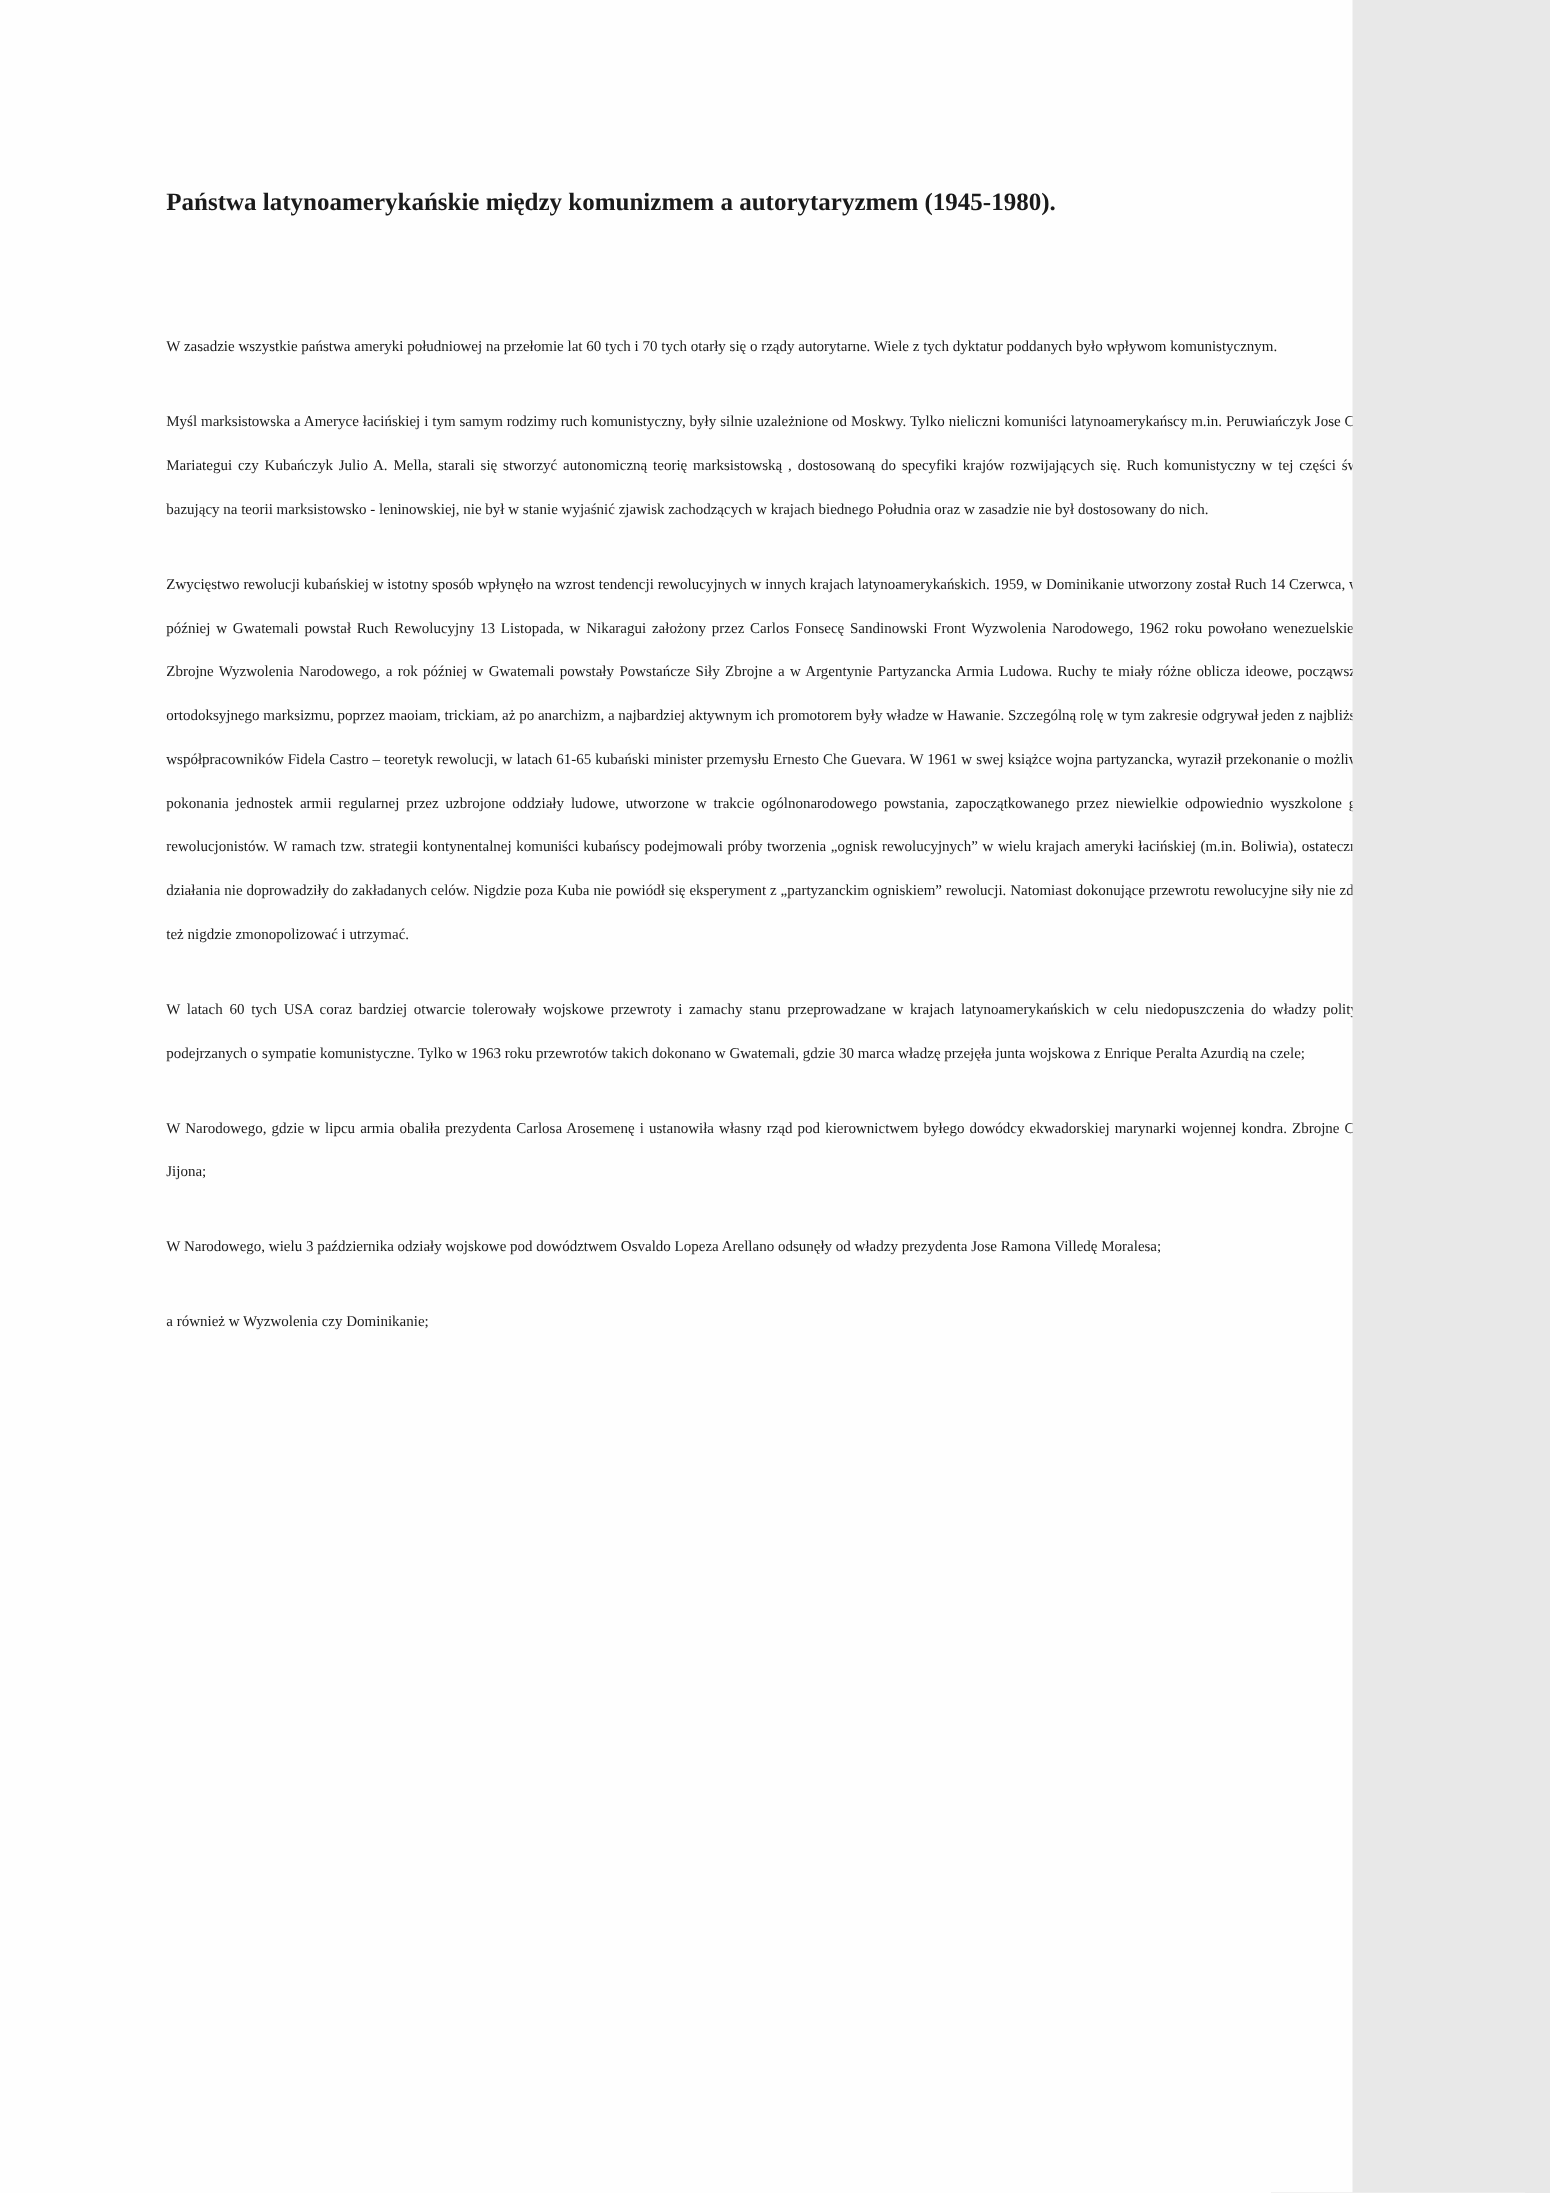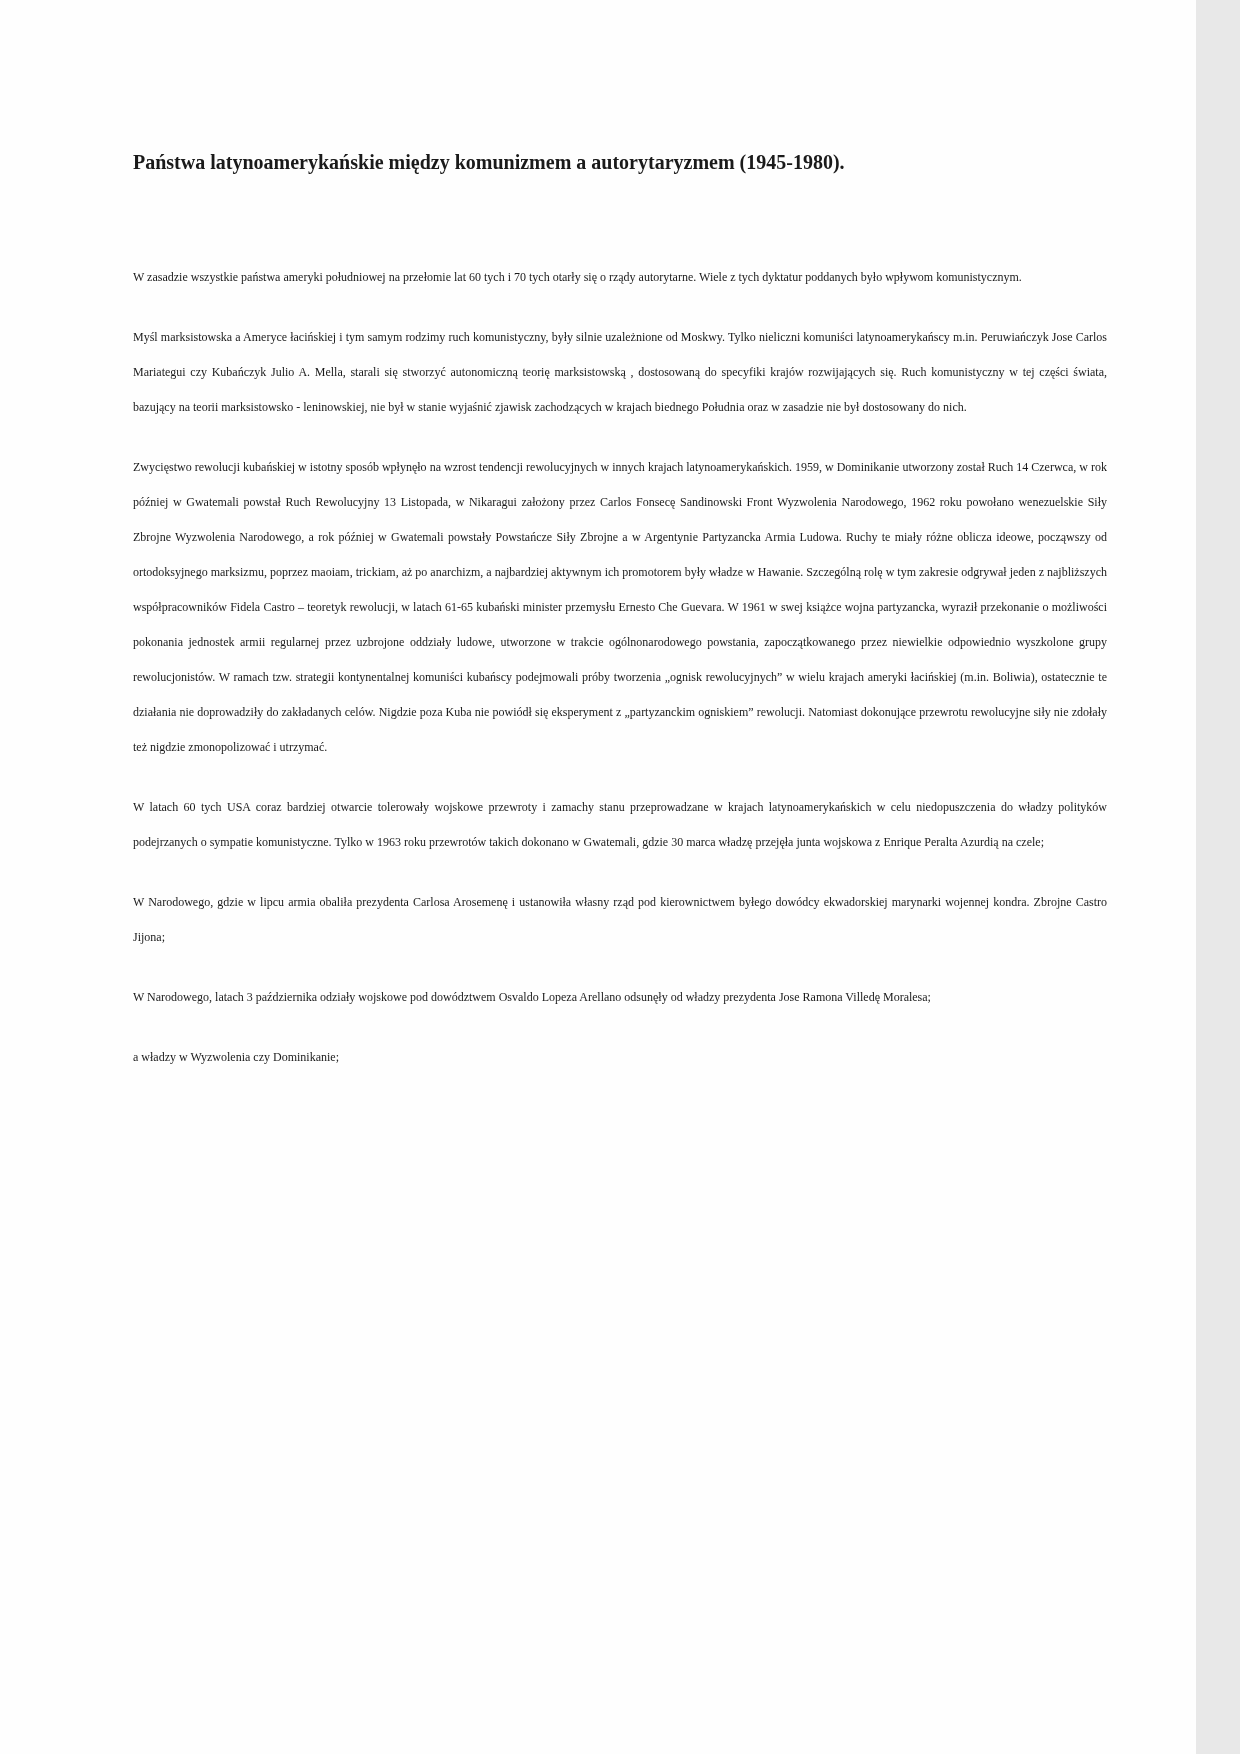--- a/index.html
+++ b/index.html
@@ -2,21 +2,21 @@
 <html><head>
 <meta charset="utf-8">
 <style>
   html, body {
     margin: 0;
     padding: 0;
     background: #e8e8e8;
   }
   .page {
     position: relative;
-    width: 1196px;
+    width: 1082px;
     height: 1754px;
     background: #fefefe;
     overflow: hidden;
   }
   .doc {
     position: absolute;
     left: 133px;
     top: 150px;
     width: 974px;
     color: #1a1a1a;
@@ -41,17 +41,17 @@
 
 <div class="page">
   <div class="doc">
     <h1>Państwa latynoamerykańskie między komunizmem a autorytaryzmem (1945-1980).</h1>
     <div id="doc-body">
         <p><span>W zasadzie wszystkie państwa ameryki południowej na przełomie lat 60 tych i 70 tych otarły się o rządy autorytarne. Wiele z tych dyktatur poddanych było wpływom komunistycznym.</span></p>
         <p><span>Myśl marksistowska a Ameryce łacińskiej i tym samym rodzimy ruch komunistyczny, były silnie uzależnione od Moskwy. Tylko nieliczni komuniści latynoamerykańscy m.in. Peruwiańczyk Jose Carlos Mariategui czy Kubańczyk  Julio A. Mella, starali się stworzyć autonomiczną teorię marksistowską , dostosowaną do specyfiki krajów rozwijających się. Ruch komunistyczny w tej części świata, bazujący na teorii marksistowsko - leninowskiej, nie był w stanie wyjaśnić zjawisk zachodzących w krajach biednego Południa oraz w zasadzie nie był dostosowany do nich.</span></p>
         <p><span>Zwycięstwo rewolucji kubańskiej w istotny sposób wpłynęło na wzrost tendencji rewolucyjnych w innych krajach latynoamerykańskich. 1959, w Dominikanie utworzony został Ruch 14 Czerwca, w rok później w Gwatemali powstał Ruch Rewolucyjny 13 Listopada, w Nikaragui założony przez Carlos Fonsecę Sandinowski Front Wyzwolenia Narodowego, 1962 roku powołano wenezuelskie Siły  Zbrojne Wyzwolenia Narodowego, a rok później w Gwatemali powstały Powstańcze Siły Zbrojne a w Argentynie Partyzancka Armia Ludowa. Ruchy te miały różne oblicza ideowe, począwszy od ortodoksyjnego marksizmu, poprzez maoiam, trickiam, aż po anarchizm, a najbardziej aktywnym ich promotorem były władze w Hawanie. Szczególną rolę w tym zakresie odgrywał jeden z najbliższych współpracowników Fidela Castro – teoretyk rewolucji, w latach 61-65 kubański minister przemysłu Ernesto Che Guevara. W 1961 w swej książce wojna partyzancka, wyraził przekonanie o możliwości pokonania jednostek armii regularnej przez uzbrojone oddziały ludowe, utworzone w trakcie ogólnonarodowego powstania, zapoczątkowanego przez niewielkie odpowiednio wyszkolone grupy rewolucjonistów. W ramach tzw. strategii kontynentalnej komuniści kubańscy  podejmowali próby tworzenia „ognisk rewolucyjnych” w wielu krajach ameryki łacińskiej (m.in. Boliwia), ostatecznie te działania nie doprowadziły do zakładanych celów. Nigdzie poza Kuba nie powiódł się eksperyment z „partyzanckim ogniskiem” rewolucji. Natomiast dokonujące przewrotu rewolucyjne siły nie zdołały też nigdzie zmonopolizować i utrzymać.</span></p>
         <p><span>W latach 60 tych USA coraz bardziej otwarcie tolerowały wojskowe przewroty i zamachy stanu przeprowadzane w krajach latynoamerykańskich w celu niedopuszczenia do władzy polityków podejrzanych o sympatie komunistyczne. Tylko </span><b>w 1963</b><span> roku przewrotów takich dokonano </span><b>w Gwatemali,</b><span> gdzie 30 marca władzę przejęła junta wojskowa z Enrique Peralta Azurdią na czele;</span></p>
         <p><span>W </span><b>Narodowego</b><span>, gdzie w lipcu armia obaliła prezydenta Carlosa Arosemenę i ustanowiła własny rząd pod kierownictwem byłego dowódcy ekwadorskiej marynarki wojennej kondra. Zbrojne Castro Jijona;</span></p>
-        <p><span>W </span><b>Narodowego</b><span>, latach </span><b>3</b><span> października odziały wojskowe pod dowództwem Osvaldo Lopeza Arellano odsunęły od władzy prezydenta Jose Ramona Villedę Moralesa;</span></p>
-        <p><span>a władzy w </span><b>Wyzwolenia czy Dominikanie</b><span>;</span></p>
+        <p><span>W </span><b>Narodowego</b><span>, wielu </span><b>3</b><span> października odziały wojskowe pod dowództwem Osvaldo Lopeza Arellano odsunęły od władzy prezydenta Jose Ramona Villedę Moralesa;</span></p>
+        <p><span>a również w </span><b>Wyzwolenia czy Dominikanie</b><span>;</span></p>
       </div>
   </div>
 </div>
 
 </body></html>

